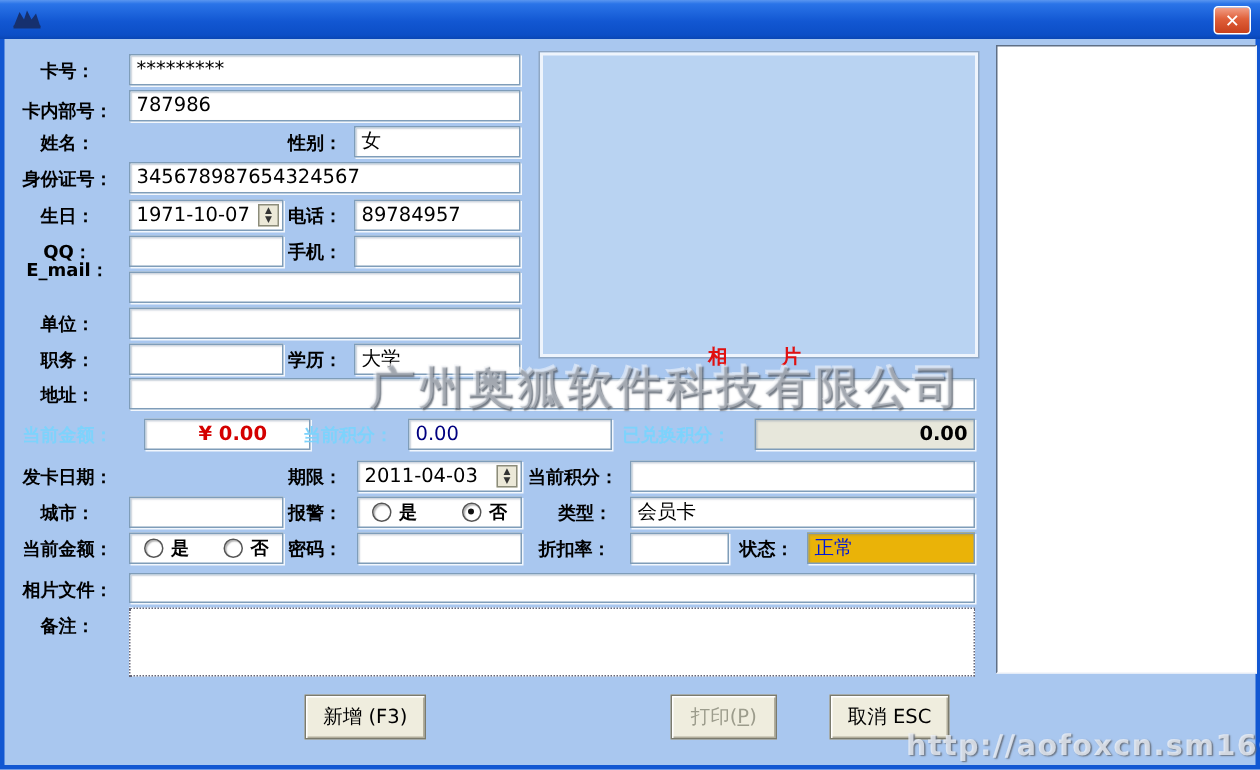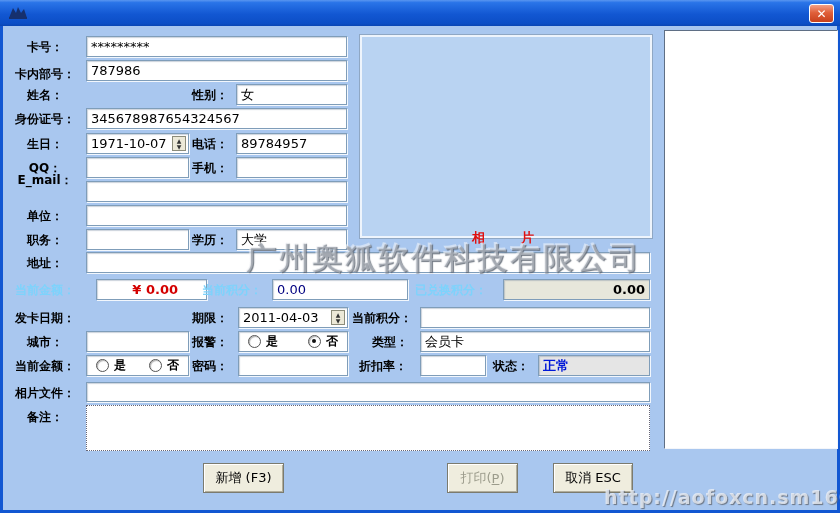--- a/index.html
+++ b/index.html
@@ -13,21 +13,21 @@
   .client{position:absolute;left:3px;top:26px;width:834px;height:484px;background:#a9c7ef;}
   .lbl{position:absolute;height:16px;text-align:center;font:bold 12px "DejaVu Sans",sans-serif;color:#000;line-height:16px;white-space:nowrap;}
   .lbl.blue{color:#7dd3fc;}
   .inp{position:absolute;background:#fff;border:1px solid #7f9db9;box-sizing:border-box;
     font:13px "DejaVu Sans",sans-serif;color:#000;padding:1px 4px;line-height:17px;
     box-shadow:inset 1px 1px 1px rgba(110,130,155,.35),1px 1px 0 rgba(255,255,255,.85);overflow:hidden;white-space:nowrap;}
   .inp.right{text-align:right;}
   .inp.red{color:#d40000;font-weight:bold;}
   .inp.navy{color:#000080;}
   .inp.gray{background:#e7e7db;font-weight:bold;}
-  .inp.statusbox{background:#e5e5e5;color:#0018d8;font-weight:bold;}
+  .inp.statusbox{background:#eab308;color:#0018d8;font-weight:normal;}
   .inp.dotted{border:1px dotted #667;box-shadow:none;}
   .spin{position:absolute;right:2px;top:2px;width:14px;height:15px;background:#ece9d8;border:1px solid #8c8c7a;
     display:flex;flex-direction:column;align-items:center;justify-content:center;cursor:pointer;box-sizing:border-box;}
   .spin span{font-size:6px;line-height:6px;color:#333;display:block;}
   .rgroup{position:absolute;background:#fff;border:1px solid #7f9db9;box-sizing:border-box;display:flex;align-items:center;
     padding:0 9px;gap:5px;font:bold 12px "DejaVu Sans",sans-serif;
     box-shadow:inset 1px 1px 1px rgba(110,130,155,.35),1px 1px 0 rgba(255,255,255,.85);}
   .rgroup .gap{flex:1;}
   .radio{display:inline-block;width:11px;height:11px;border-radius:50%;background:#fff;border:1px solid #555;
     box-shadow:inset 1px 1px 1px rgba(0,0,0,.3);position:relative;flex:0 0 auto;}

